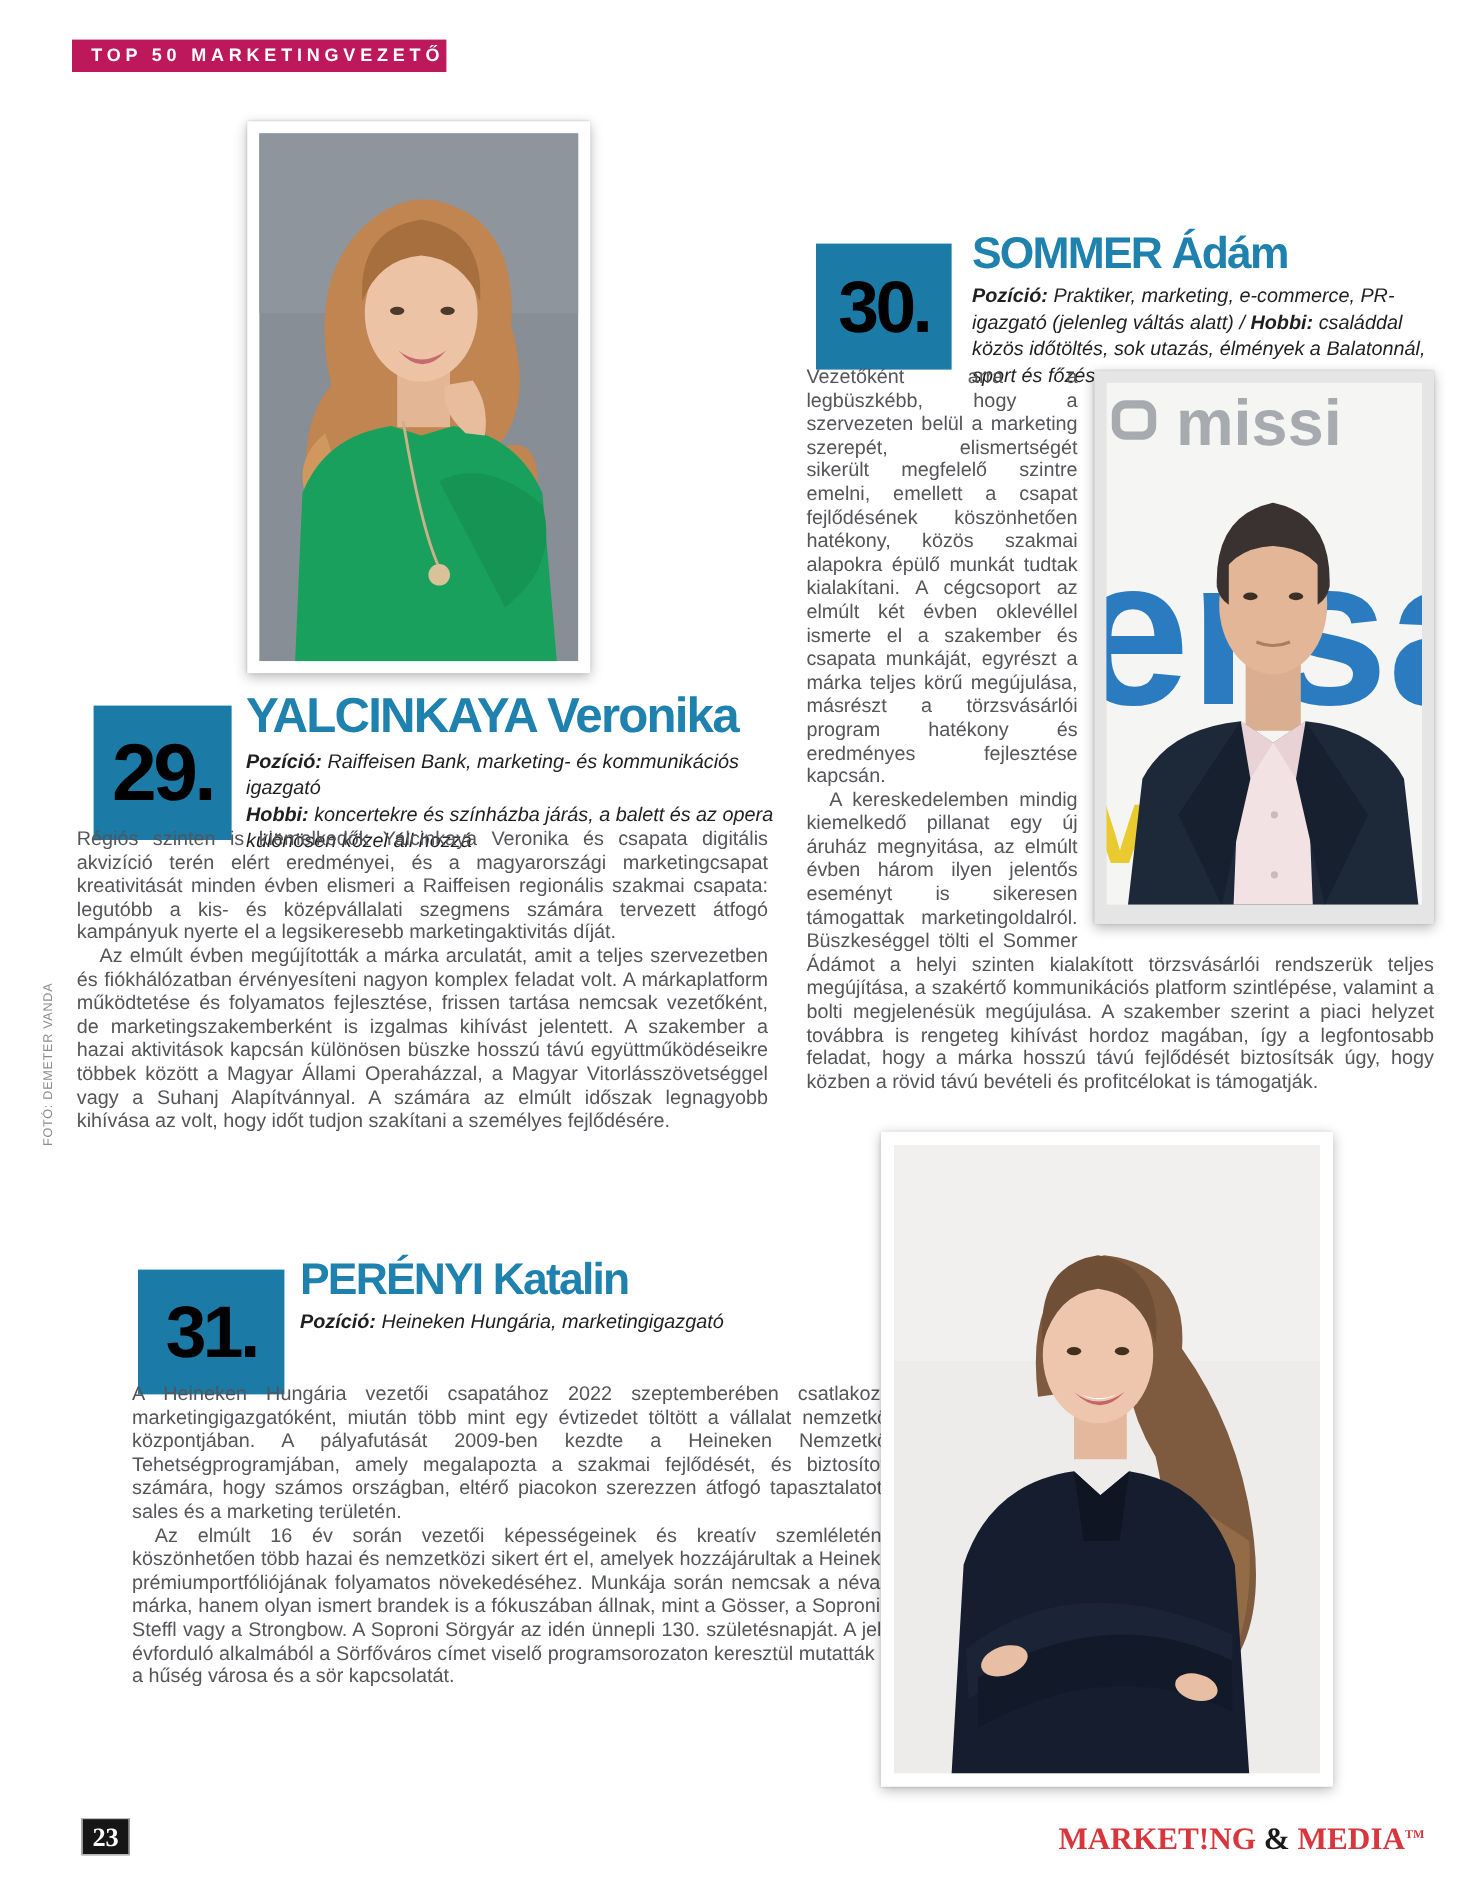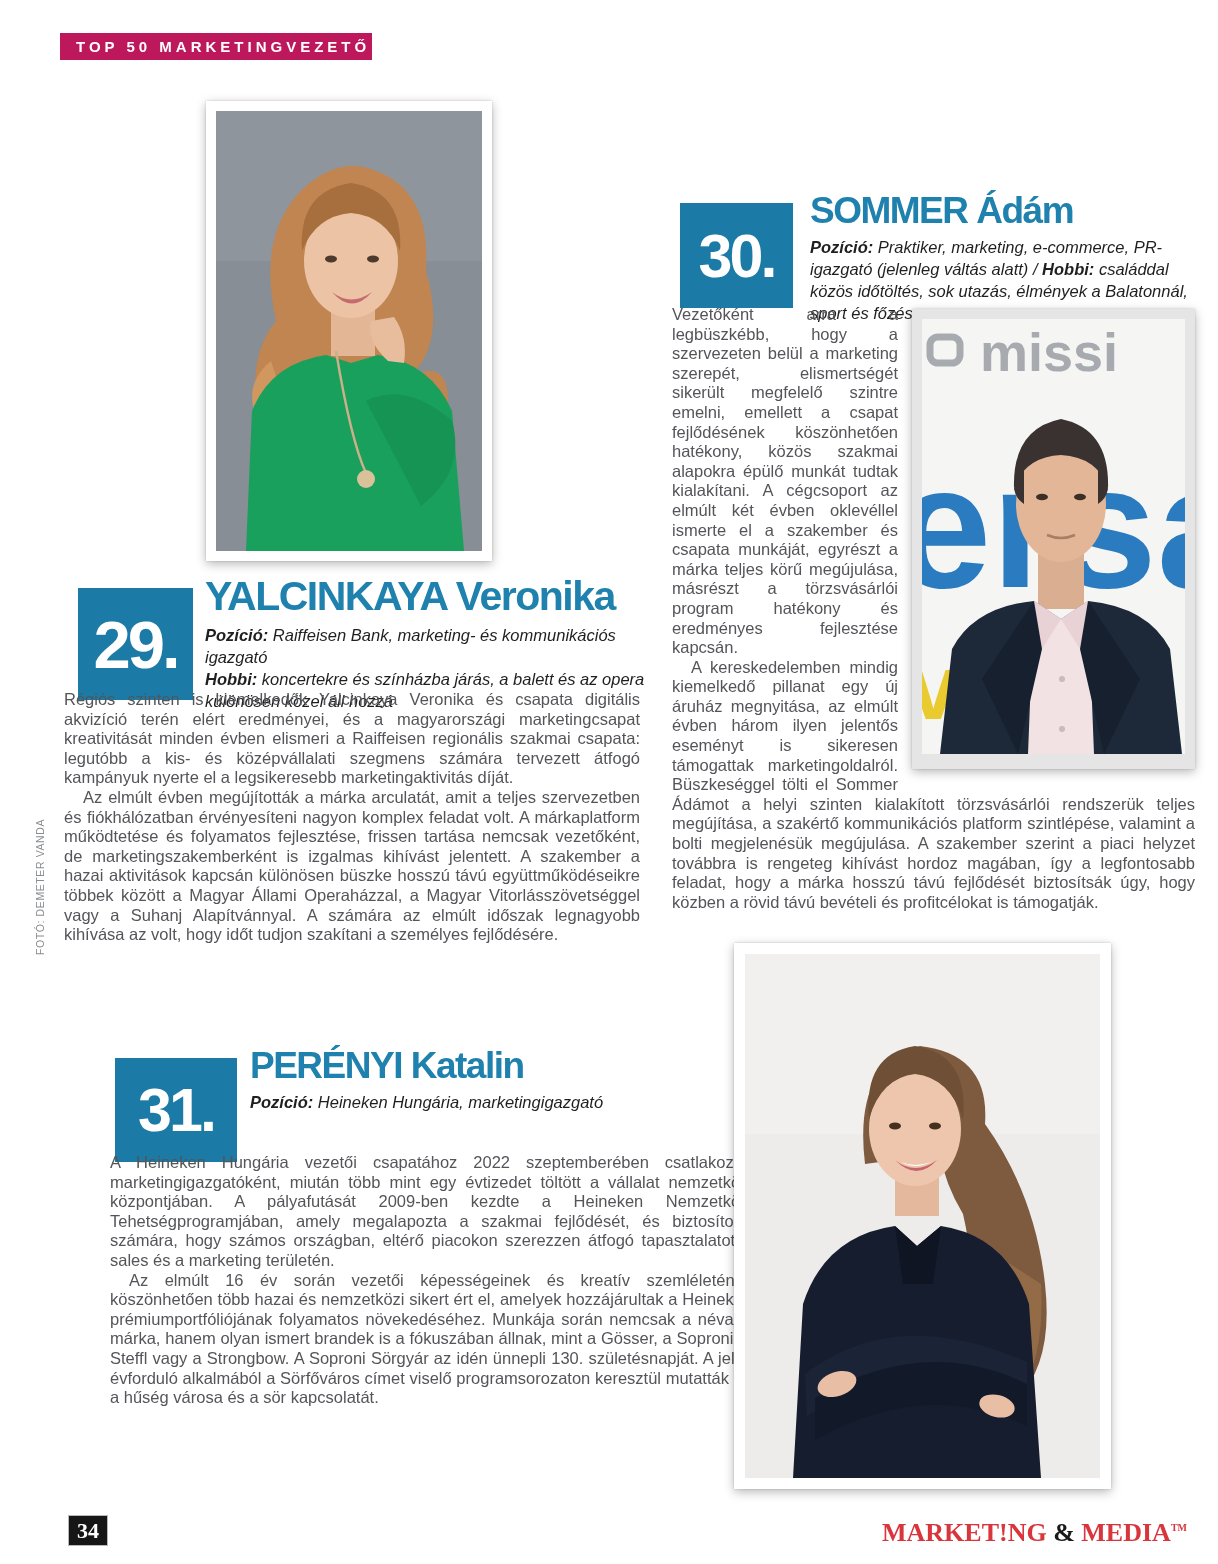--- a/index.html
+++ b/index.html
@@ -13,21 +13,21 @@
 
   
   .photo{position:absolute;background:#ffffff;box-shadow:0 3px 10px rgba(0,0,0,.28),0 0 2px rgba(0,0,0,.18);}
   .photo svg{display:block;}
   .photo1{left:206px;top:101px;padding:10px;}
   .photo3{left:734px;top:943px;padding:11px;}
   .photo2{float:right;margin:4px 0 10px 14px;padding:10px;background:#e5e5e5;
           box-shadow:0 3px 10px rgba(0,0,0,.28),0 0 2px rgba(0,0,0,.18);}
 
   
-  .numbox{position:absolute;background:#1b7aa6;color:#ffffff;display:flex;align-items:center;justify-content:center;
+  .numbox{position:absolute;background:#1b7aa6;color:#000000;display:flex;align-items:center;justify-content:center;
           font-weight:bold;letter-spacing:-3px;}
   .numbox29{left:78px;top:588px;width:115px;height:112px;font-size:67px;}
   .numbox30{left:680px;top:203px;width:113px;height:105px;font-size:61px;}
   .numbox31{left:115px;top:1058px;width:122px;height:104px;font-size:61px;}
 
   
   .phead{position:absolute;}
   .phead .pname{font-weight:bold;color:#1f81ad;letter-spacing:-1.5px;line-height:1.0;margin:0;}
   .phead29{left:205px;top:576px;width:460px;}
   .phead29 .pname{font-size:41px;}
@@ -196,19 +196,19 @@
       <path d="M150,272 L172,292 L196,272 L188,330 L158,330 Z" fill="#0f1522"></path>
 
       <path d="M60,420 Q150,350 282,408 L282,452 Q160,396 62,462 Z" fill="#1b2436"></path>
       <path d="M282,430 Q180,380 70,444 L70,486 Q180,424 282,472 Z" fill="#121a2a"></path>
       <ellipse cx="92" cy="430" rx="20" ry="12" fill="#e8bfa4" transform="rotate(-18 92 430)"></ellipse>
       <ellipse cx="252" cy="452" rx="18" ry="11" fill="#e8bfa4" transform="rotate(14 252 452)"></ellipse>
     </svg>
   </figure>
 
   <div class="pagenum">
-    <span>34</span>
+    <span>23</span>
   </div>
   <div class="brand">
     <span class="red">MARKET!NG </span><span class="blk">&amp;</span><span class="red"> MEDIA</span><sup>TM</sup>
   </div>
 
 </div>
 
 </body></html>

